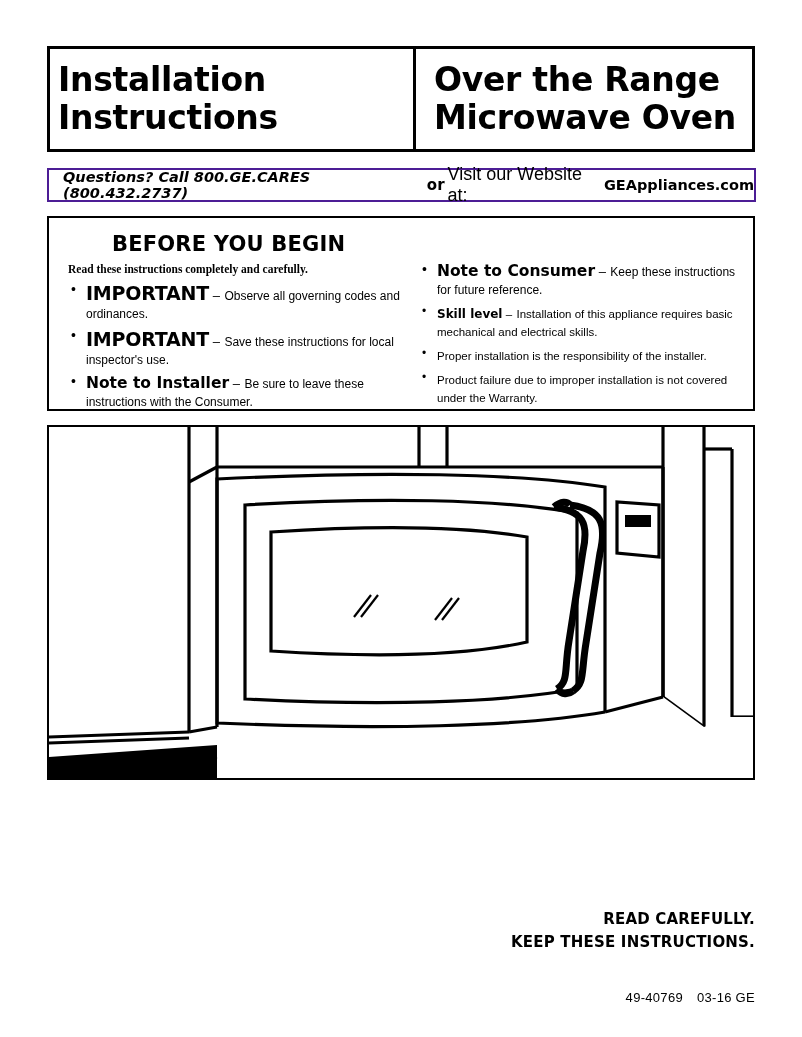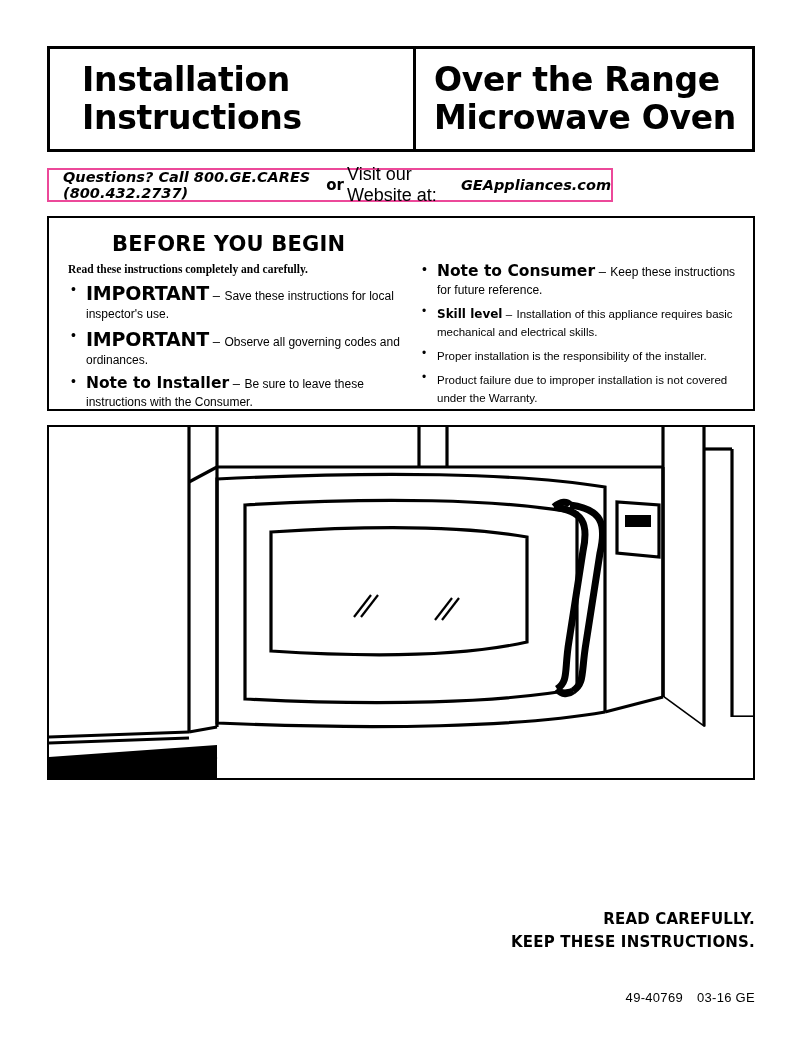--- a/index.html
+++ b/index.html
@@ -31,44 +31,44 @@
     width: 708px;
     height: 106px;
     border: 3px solid #000;
     box-sizing: border-box;
     display: flex;
   }
   .title-left {
     width: 366px;
     box-sizing: border-box;
     border-right: 3px solid #000;
-    padding: 12px 0 0 32px;
+    padding: 12px 0 0 8px;
   }
   .title-right {
     flex: 1;
     box-sizing: border-box;
     padding: 12px 0 0 18px;
   }
   .title-line {
     font-family: "DejaVu Sans", sans-serif;
     font-weight: bold;
     font-size: 33px;
     line-height: 38px;
     letter-spacing: -0.3px;
     white-space: nowrap;
   }
 
   
   .questions-band {
     position: absolute;
     left: 47px;
     top: 168px;
-    width: 566px;
+    width: 709px;
     height: 34px;
-    border: 2px solid #ec4899;
+    border: 2px solid #4c1d95;
     box-sizing: border-box;
     display: flex;
     align-items: center;
     padding-left: 14px;
   }
   .q-bold-italic {
     font-family: "DejaVu Sans", sans-serif;
     font-weight: bold;
     font-style: italic;
     font-size: 14.5px;
@@ -78,21 +78,20 @@
     font-weight: bold;
     font-size: 15px;
     margin: 0 3px 0 3px;
   }
   .q-plain {
     font-size: 18px;
   }
   .q-site {
     font-family: "DejaVu Sans", sans-serif;
     font-weight: bold;
-    font-style: italic;
     font-size: 14.5px;
     margin-left: 4px;
   }
 
   
   .byb-box {
     position: absolute;
     left: 47px;
     top: 216px;
     width: 708px;
@@ -239,25 +238,25 @@
     <span class="q-site">GEAppliances.com</span>
   </div>
 
   <div class="byb-box">
     <div class="byb-title">BEFORE YOU BEGIN</div>
     <div class="byb-sub">Read these instructions completely and carefully.</div>
 
     <div class="col-left">
       <div class="bullet-row">
         <span class="lead-big">IMPORTANT</span><span class="dash">&nbsp;</span><span class="dash">–</span>
-        <span class="body-txt">Save these instructions for local inspector's use.</span>
+        <span class="body-txt">Observe all governing codes and ordinances.</span>
       </div>
       <div class="bullet-row">
         <span class="lead-big">IMPORTANT</span><span class="dash">&nbsp;</span><span class="dash">–</span>
-        <span class="body-txt">Observe all governing codes and ordinances.</span>
+        <span class="body-txt">Save these instructions for local inspector's use.</span>
       </div>
       <div class="bullet-row">
         <span class="lead-mid">Note to Installer</span><span class="dash">&nbsp;</span><span class="dash">–</span>
         <span class="body-txt">Be sure to leave these instructions with the Consumer.</span>
       </div>
     </div>
 
     <div class="col-right">
       <div class="bullet-row">
         <span class="lead-mid">Note to Consumer</span><span class="dash">&nbsp;</span><span class="dash">–</span>

